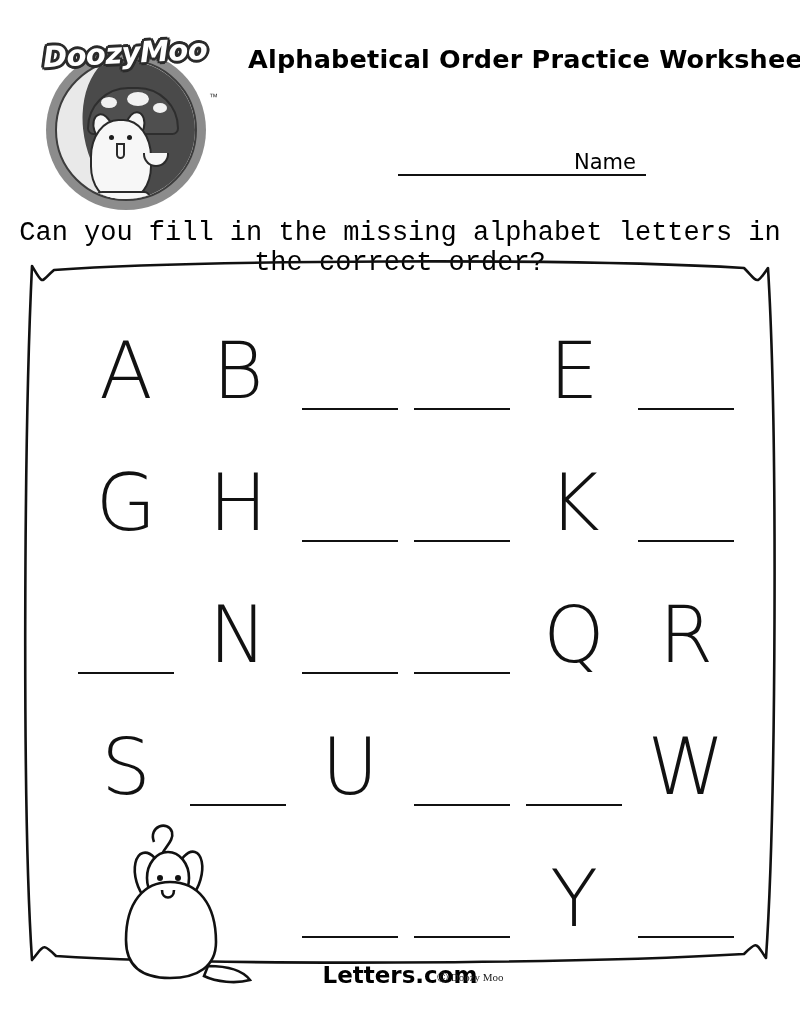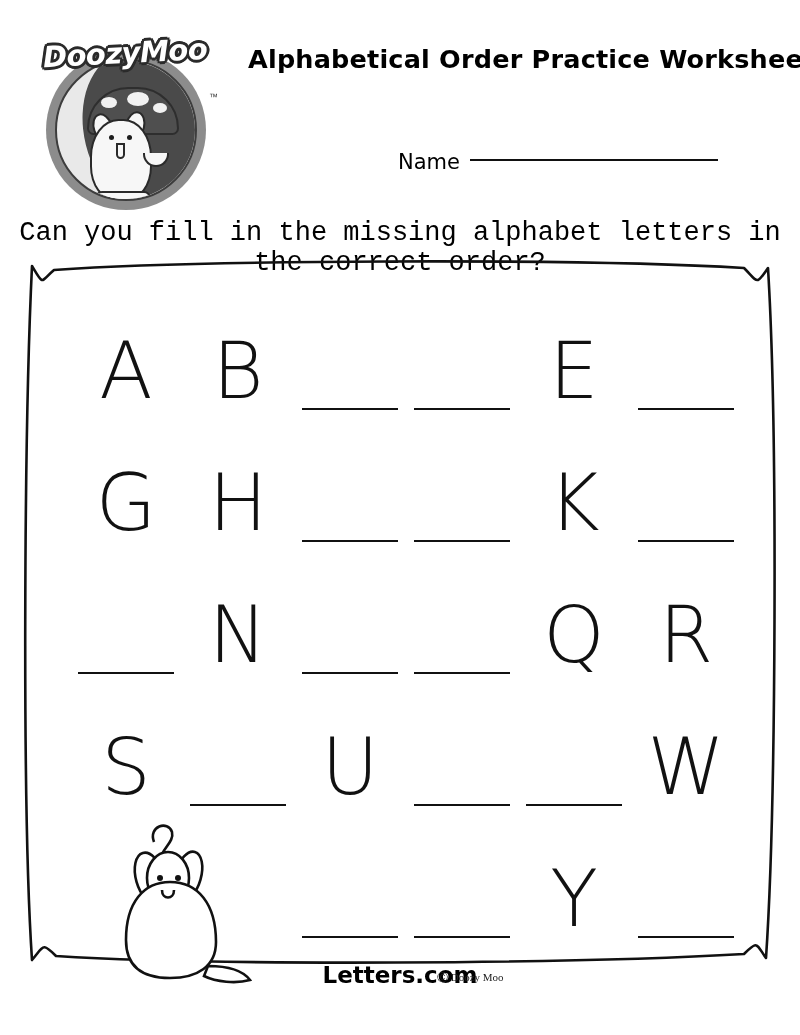--- a/index.html
+++ b/index.html
@@ -160,21 +160,22 @@
     position: absolute;
     left: 251px; top: 86px;
     font-family: "DejaVu Sans", sans-serif;
     font-size: 19px;
     white-space: nowrap;
   }
   .name-row {
     position: absolute;
     left: 398px; top: 150px;
     display: flex;
-    align-items: center;
+    align-items: flex-end;
+    flex-direction: column;
   }
   .name-label {
     font-family: "DejaVu Sans", sans-serif;
     font-size: 21px;
     margin-right: 10px;
   }
   .name-line {
     width: 248px;
     height: 0;
     border-bottom: 2.4px solid #111;

